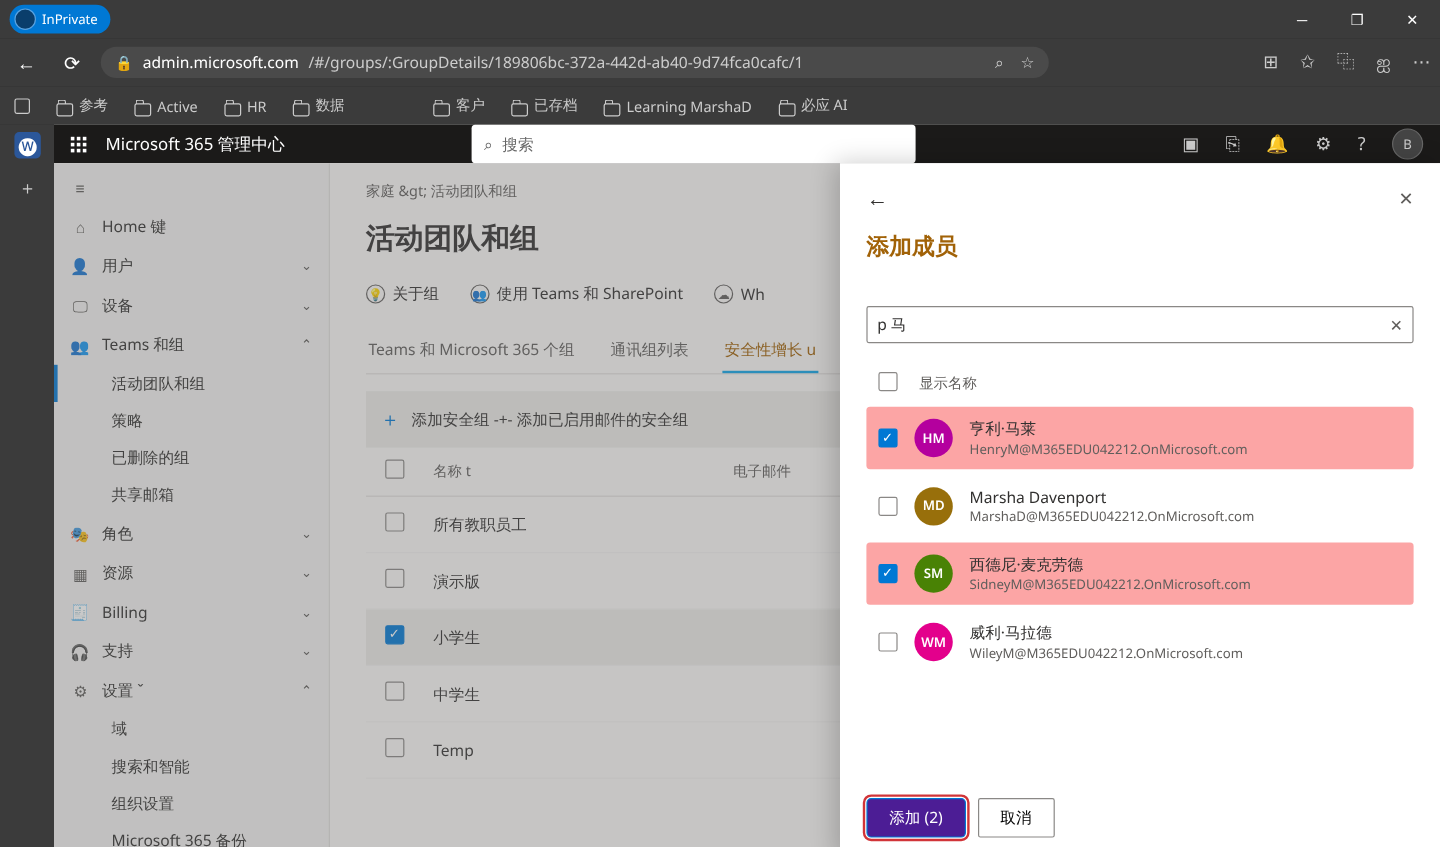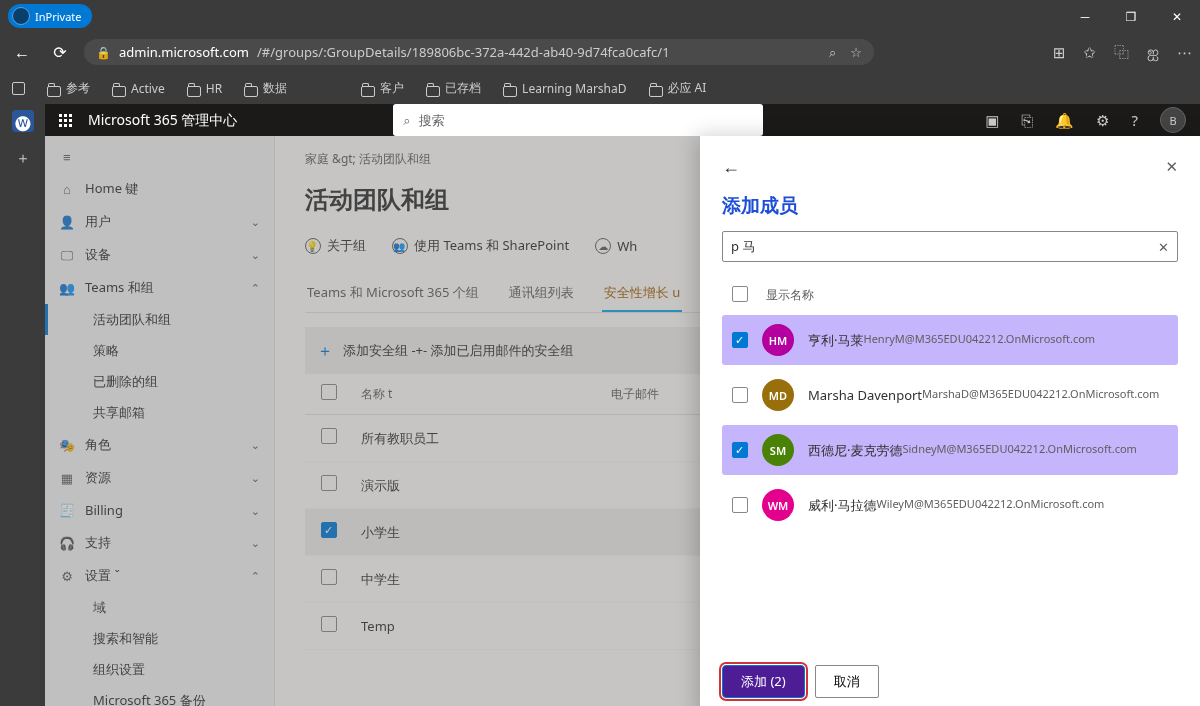--- a/index.html
+++ b/index.html
@@ -58,28 +58,28 @@
 .row{display:flex;align-items:center;padding:12px 16px;font-size:13px;border-bottom:1px solid #f3f2f1}
 .row .c1{width:40px}
 .row .c2{width:250px}
 .row .more{margin-left:auto;color:#605e5c;font-size:16px}
 .chk{width:16px;height:16px;border:1.5px solid #8a8886;border-radius:2px;display:inline-block}
 .chk.on{background:#0078d4;border-color:#0078d4;position:relative}
 .chk.on::after{content:"✓";color:#fff;font-size:11px;position:absolute;left:2px;top:-1px}
 .overlay{position:absolute;left:0;top:0;right:0;bottom:0;background:rgba(100,100,100,0.35)}
 .panel{position:absolute;right:0;top:0;bottom:0;width:500px;background:#fff;box-shadow:-4px 0 20px rgba(0,0,0,0.2);padding:18px 22px;display:flex;flex-direction:column}
 .panel-top{display:flex;align-items:center;margin-bottom:14px}
-.panel-title{font-size:19px;font-weight:600;color:#1d4ed8;margin-bottom:12px}
+.panel-title{font-size:19px;font-weight:600;color:#a16207;margin-bottom:36px}
 .search-box{display:flex;align-items:center;border:1px solid #8a8886;border-radius:2px;padding:5px 8px;font-size:13px;color:#323130;margin-bottom:18px}
 .search-box .x{margin-left:auto;color:#605e5c;cursor:pointer}
 .members-head{display:flex;gap:18px;padding:6px 10px;font-size:12px;color:#605e5c}
 .member{display:flex;align-items:center;gap:14px;padding:9px 10px;border-radius:3px;margin-top:5px}
-.member.sel{background:#c4b5fd}
+.member.sel{background:#fca5a5}
 .mavatar{width:32px;height:32px;border-radius:50%;display:flex;align-items:center;justify-content:center;color:#fff;font-size:11px;font-weight:600}
-.minfo{display:flex;flex-direction:row;font-size:12px}
+.minfo{display:flex;flex-direction:column;font-size:12px}
 .minfo .nm{font-size:13px;color:#323130}
 .minfo .em{color:#605e5c;font-size:11px}
 .panel-foot{margin-top:auto;display:flex;gap:10px;padding-top:16px}
 .btn{padding:6px 18px;font-size:13px;border:1px solid #8a8886;background:#fff;border-radius:2px;cursor:pointer}
 .btn.primary{background:#4c1d95;border-color:#0078d4;color:#fff;outline:2px solid #d13438;outline-offset:1px;border-radius:4px}
 </style>
 </head>
 <body>
 
 <div class="titlebar">

